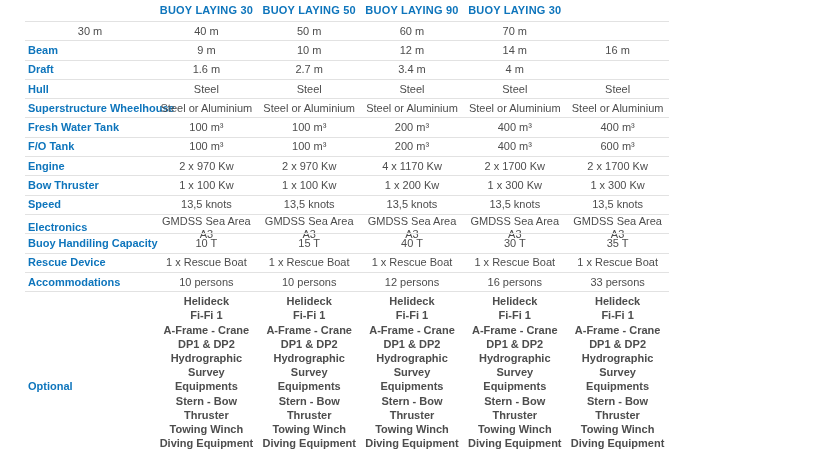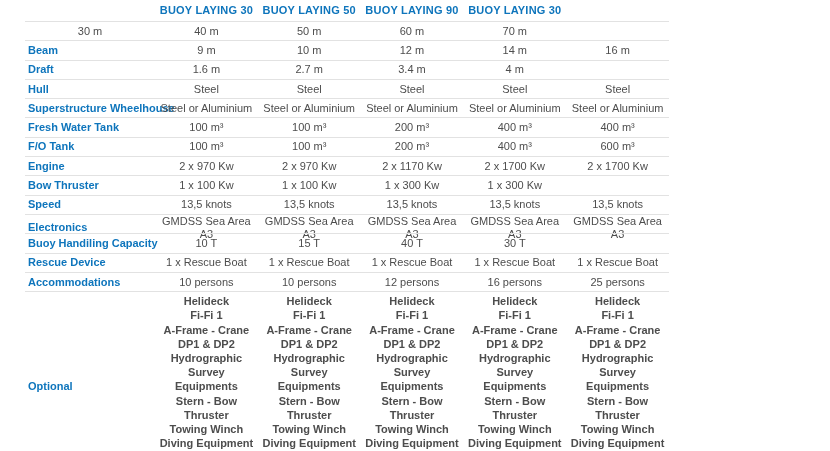--- a/index.html
+++ b/index.html
@@ -129,28 +129,29 @@
       <div class="cell value-cell">100 m³</div>
       <div class="cell value-cell">100 m³</div>
       <div class="cell value-cell">200 m³</div>
       <div class="cell value-cell">400 m³</div>
       <div class="cell value-cell">600 m³</div>
     </div>
     <div class="row">
       <div class="cell label-cell">Engine</div>
       <div class="cell value-cell">2 x 970 Kw</div>
       <div class="cell value-cell">2 x 970 Kw</div>
-      <div class="cell value-cell">2 x 1170 Kw</div>
+      <div class="cell value-cell">4 x 1170 Kw</div>
       <div class="cell value-cell">2 x 1700 Kw</div>
       <div class="cell value-cell">2 x 1700 Kw</div>
     </div>
     <div class="row">
       <div class="cell label-cell">Bow Thruster</div>
       <div class="cell value-cell">1 x 100 Kw</div>
       <div class="cell value-cell">1 x 100 Kw</div>
+      <div class="cell value-cell">1 x 200 Kw</div>
       <div class="cell value-cell">1 x 300 Kw</div>
       <div class="cell value-cell">1 x 300 Kw</div>
     </div>
     <div class="row">
       <div class="cell label-cell">Speed</div>
       <div class="cell value-cell">13,5 knots</div>
       <div class="cell value-cell">13,5 knots</div>
       <div class="cell value-cell">13,5 knots</div>
       <div class="cell value-cell">13,5 knots</div>
       <div class="cell value-cell">13,5 knots</div>
@@ -162,36 +163,37 @@
       <div class="cell value-cell">GMDSS Sea Area A3</div>
       <div class="cell value-cell">GMDSS Sea Area A3</div>
       <div class="cell value-cell">GMDSS Sea Area A3</div>
     </div>
     <div class="row">
       <div class="cell label-cell">Buoy Handiling Capacity</div>
       <div class="cell value-cell">10 T</div>
       <div class="cell value-cell">15 T</div>
       <div class="cell value-cell">40 T</div>
       <div class="cell value-cell">30 T</div>
+      <div class="cell value-cell">35 T</div>
     </div>
     <div class="row">
       <div class="cell label-cell">Rescue Device</div>
       <div class="cell value-cell">1 x Rescue Boat</div>
       <div class="cell value-cell">1 x Rescue Boat</div>
       <div class="cell value-cell">1 x Rescue Boat</div>
       <div class="cell value-cell">1 x Rescue Boat</div>
       <div class="cell value-cell">1 x Rescue Boat</div>
     </div>
     <div class="row">
       <div class="cell label-cell">Accommodations</div>
       <div class="cell value-cell">10 persons</div>
       <div class="cell value-cell">10 persons</div>
       <div class="cell value-cell">12 persons</div>
       <div class="cell value-cell">16 persons</div>
-      <div class="cell value-cell">25 persons</div>
+      <div class="cell value-cell">33 persons</div>
     </div>
     <div class="row optional-row">
       <div class="cell label-cell">Optional</div>
       <div class="cell value-cell">
         <div class="opt-line">Helideck</div>
         <div class="opt-line">Fi-Fi 1</div>
         <div class="opt-line">A-Frame - Crane</div>
         <div class="opt-line">DP1 &amp; DP2</div>
         <div class="opt-line">Hydrographic Survey</div>
         <div class="opt-line">Equipments</div>

